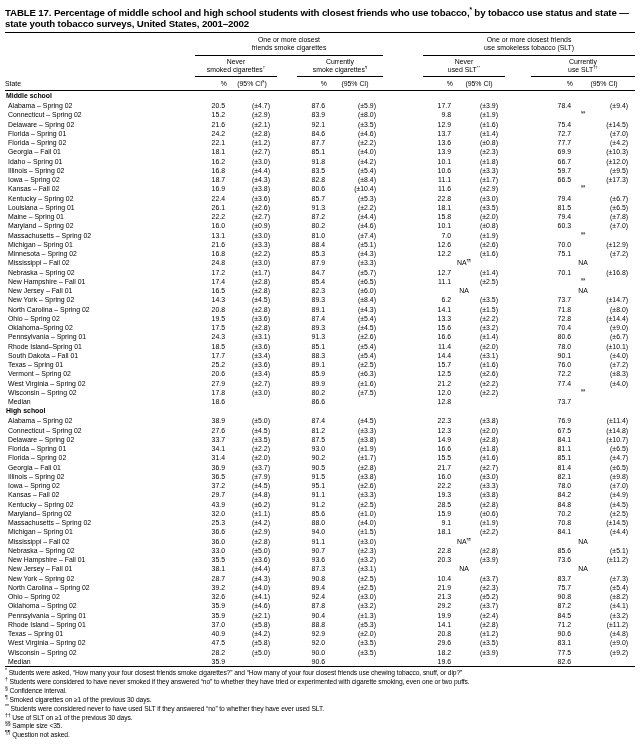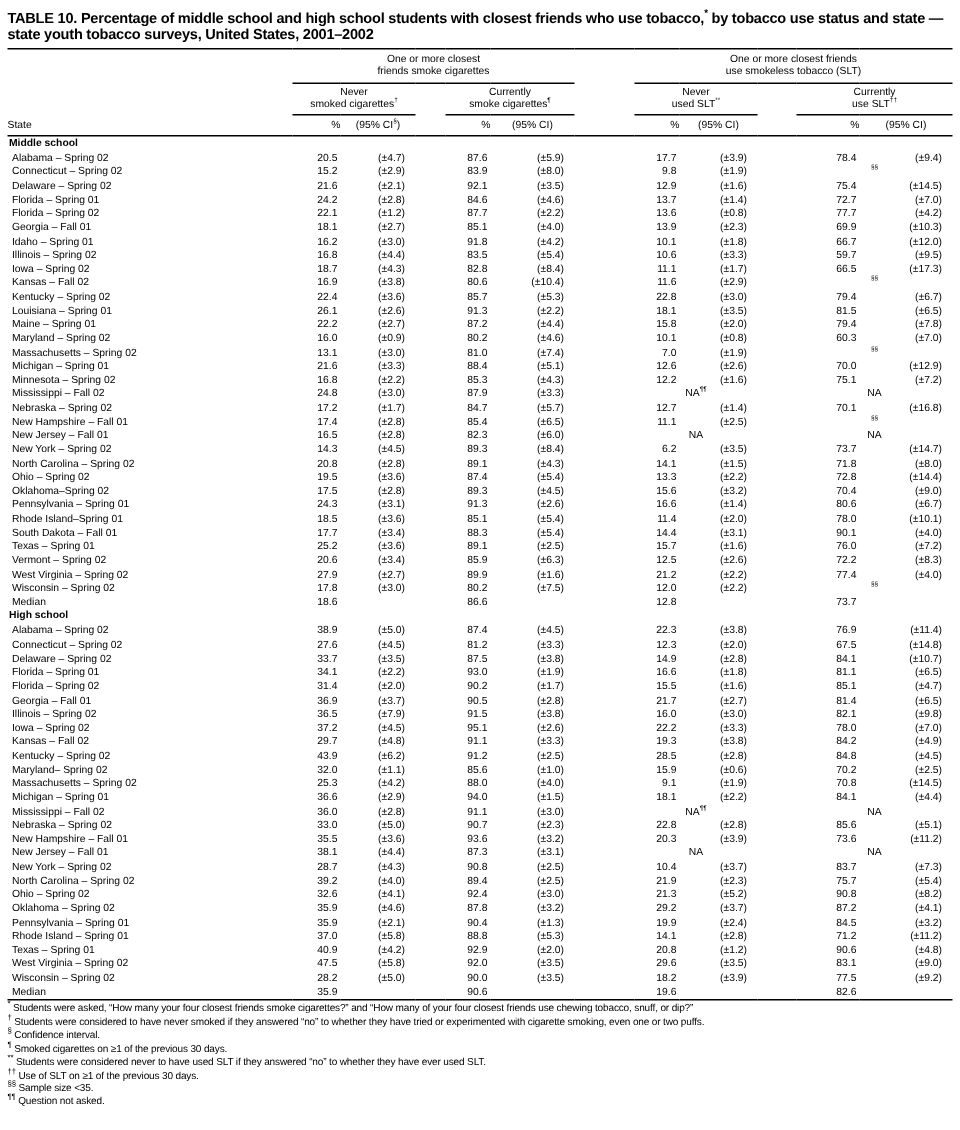--- a/index.html
+++ b/index.html
@@ -37,21 +37,21 @@
   sup { font-size: 0.62em; vertical-align: super; line-height: 0; }
   .footnotes { margin-top: 2px; font-size: 6.7px; line-height: 8.9px; width: 632px; }
   .fn { padding-left: 9px; text-indent: -9px; letter-spacing: -0.1px; }
   .fn sup { font-size: 5.2px; }
 </style>
 </head>
 <body>
 
 <div class="page">
 
-  <div class="title"><span>TABLE 10. Percentage of middle school and high school students with closest friends who use tobacco,</span><sup>*</sup><span> by tobacco use status and state — state youth tobacco surveys, United States, 2001–2002</span></div>
+  <div class="title"><span>TABLE 17. Percentage of middle school and high school students with closest friends who use tobacco,</span><sup>*</sup><span> by tobacco use status and state — state youth tobacco surveys, United States, 2001–2002</span></div>
 
   <table class="tbl">
     <colgroup>
       <col style="width:190px">
         <col style="width:32px">
         <col style="width:50px">
         <col style="width:20px">
       <col style="width:30px">
         <col style="width:56px">
         <col style="width:40px">

